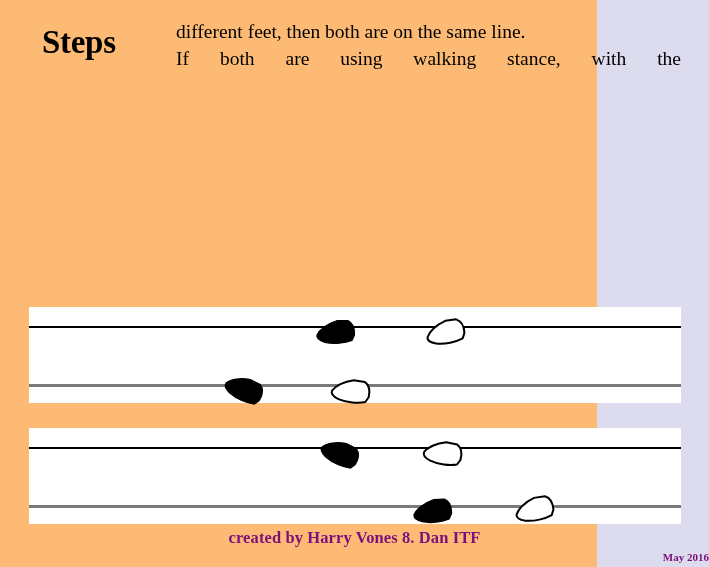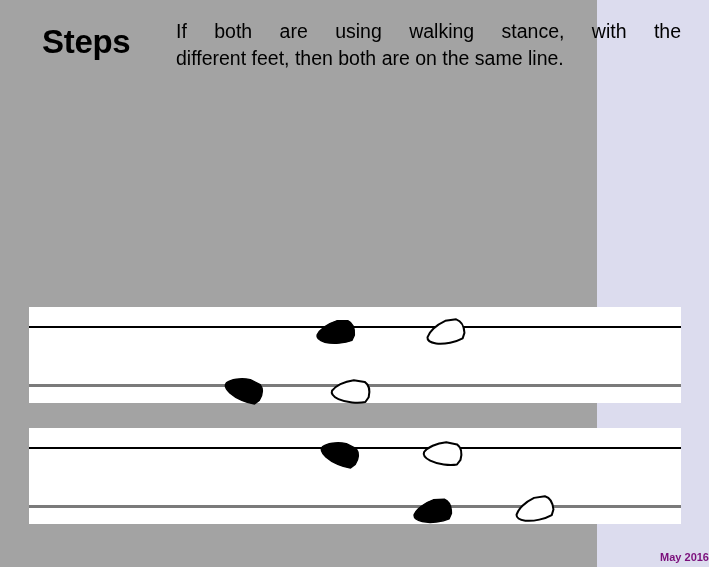--- a/index.html
+++ b/index.html
@@ -14,21 +14,22 @@
     font-family: "Liberation Sans", sans-serif;
     overflow: hidden;
     position: relative;
   }
   #slide {
     position: absolute;
     left: 0;
     top: 0;
     width: 597px;
     height: 567px;
-    background: #a3a3a3;
+    background: #fdba74;
+    font-family: Liberation Serif, serif;
   }
 
   
   #header-title {
     position: absolute;
     left: 42px;
     top: 22px;
     width: 130px;
     font-size: 33px;
     font-weight: bold;
@@ -116,22 +117,22 @@
   }
 </style>
 </head>
 <body>
 
 <div id="slide">
 
   <div id="header-title">Steps</div>
 
   <div id="header-body">
+    <span class="ln ln2">different feet, then both are on the same line.</span>
     <span class="ln ln1">If both are using walking stance, with the</span>
-    <span class="ln ln2">different feet, then both are on the same line.</span>
   </div>
 
   <div class="panel" id="panel-1">
     <div class="guide-line black line-top"></div>
     <div class="guide-line gray line-bot"></div>
   </div>
 
   <div class="panel" id="panel-2">
     <div class="guide-line black line-top"></div>
     <div class="guide-line gray line-bot"></div>
@@ -173,15 +174,16 @@
           <path d="M1,13 C4,8 12,3 22,1 L33,2 C38,5 39,11 38,17 L35,22 C28,24 16,24 8,21 C3,19 0,16 1,13 Z" transform="rotate(-8 20 13)" fill="#000000" stroke="#000000" stroke-width="1.5" stroke-linejoin="round"></path>
         </svg>
       </div>
       <div class="foot" style="left: 515px; top: 497px;">
         <svg width="42" height="28" viewBox="0 0 42 28">
           <path d="M1,13 C4,8 12,3 22,1 L33,2 C38,5 39,11 38,17 L35,22 C28,24 16,24 8,21 C3,19 0,16 1,13 Z" transform="rotate(-14 20 13)" fill="#ffffff" stroke="#000000" stroke-width="2" stroke-linejoin="round"></path>
         </svg>
       </div>
     </div>
 
+  <div id="footer-credit">created by Harry Vones 8. Dan ITF</div>
   <div id="footer-date">May 2016</div>
 
 </div>
 
 </body></html>

